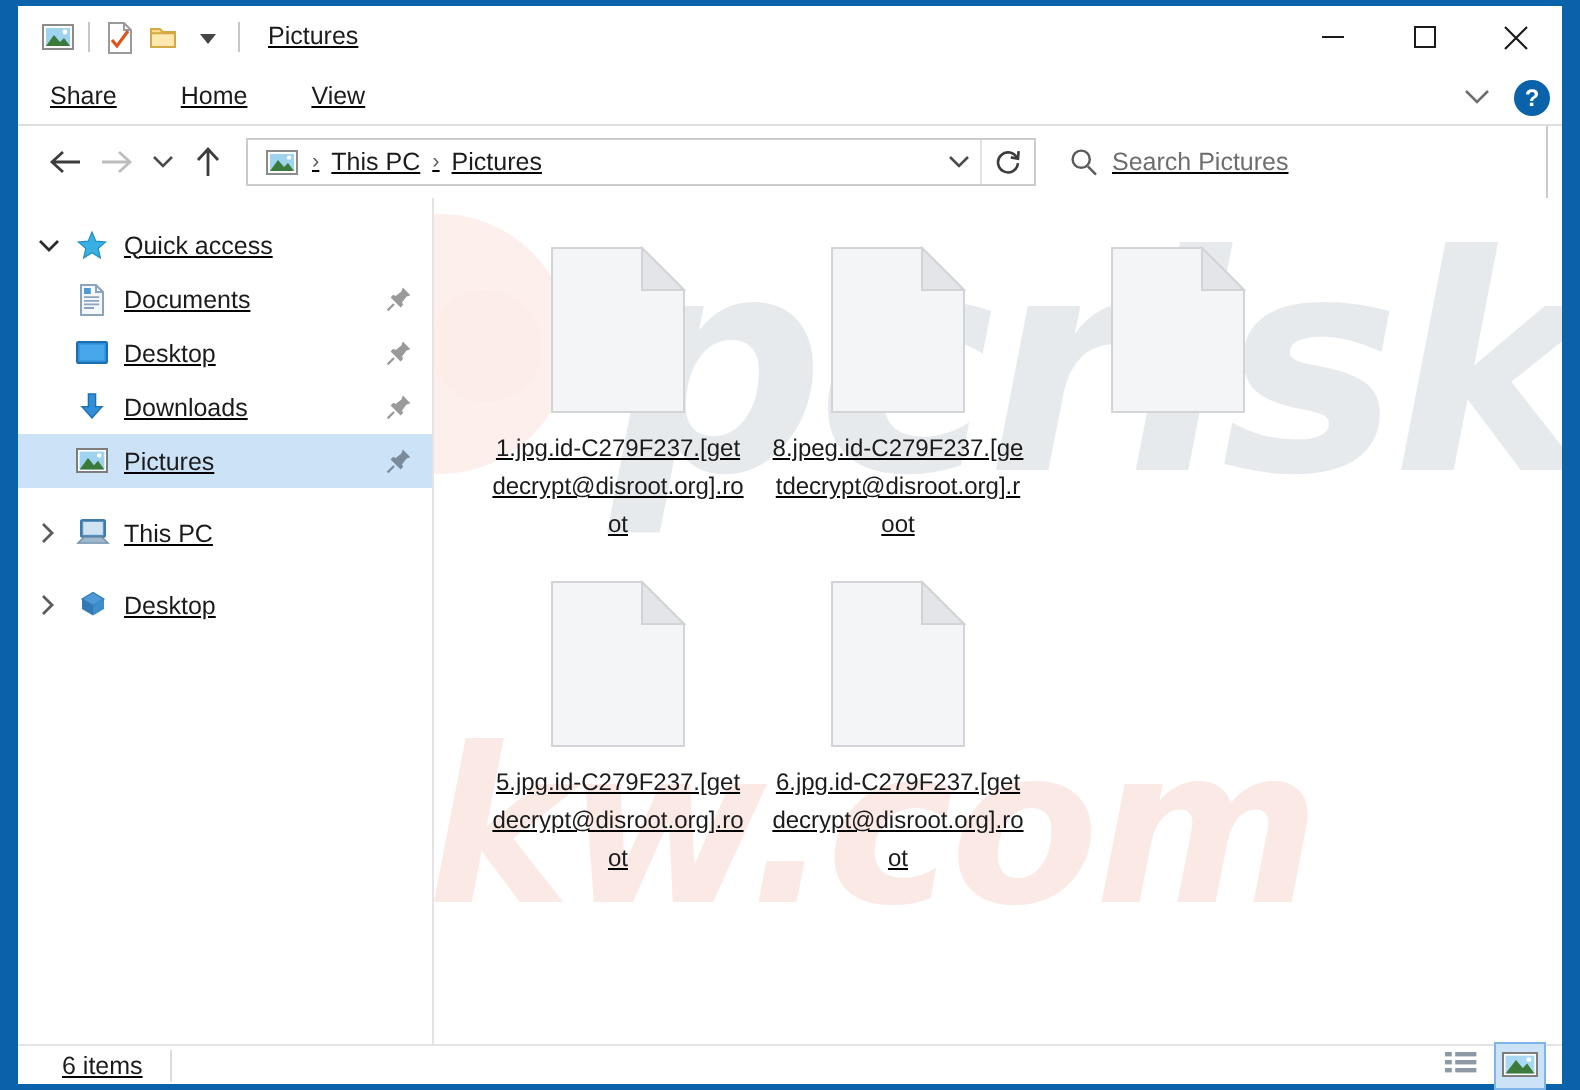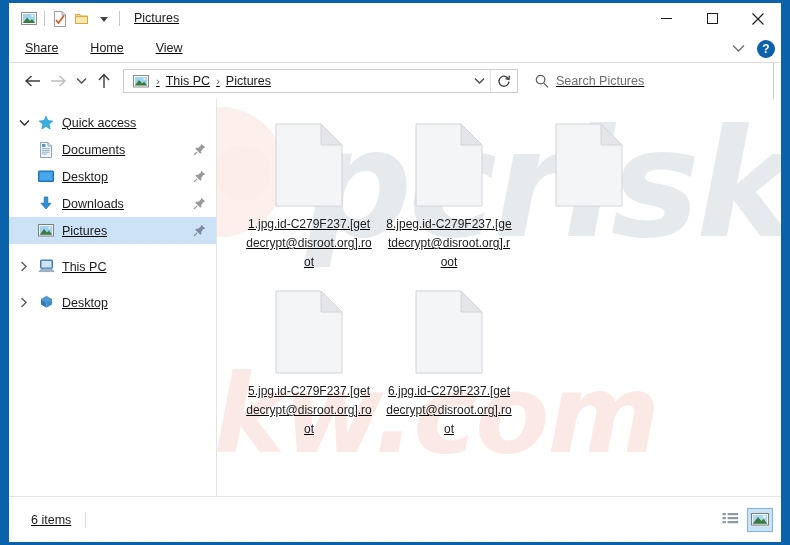--- a/index.html
+++ b/index.html
@@ -292,21 +292,21 @@
     letter-spacing: -2px;
   }
   .wm-circle {
     position: absolute;
     border-radius: 50%;
     background: rgba(252,236,233,0.85);
   }
 
   
   .statusbar {
-    height: 46px;
+    height: 20px;
     flex: 0 0 auto;
     border-top: 1px solid #e4e4e4;
     background: #ffffff;
     display: flex;
     align-items: center;
     padding: 0 8px 0 22px;
     position: relative;
   }
   .status-text {
     font-size: 12.5px;

